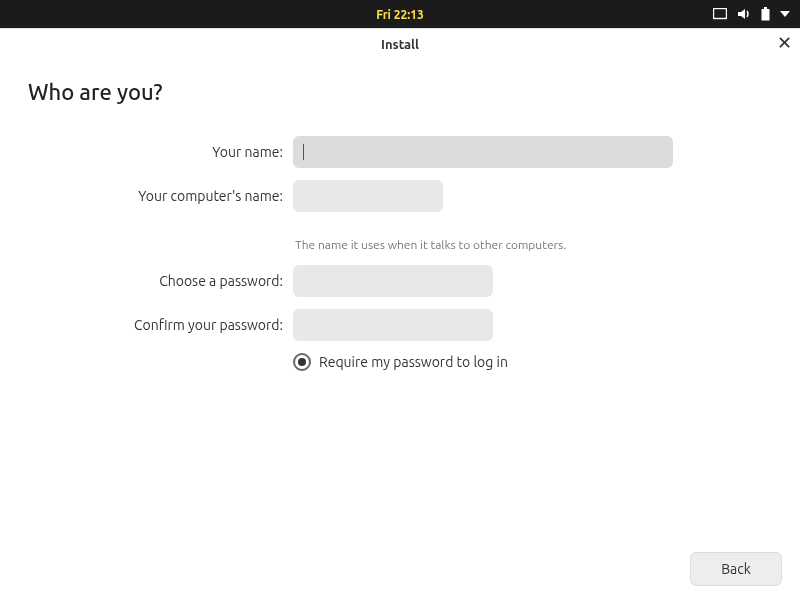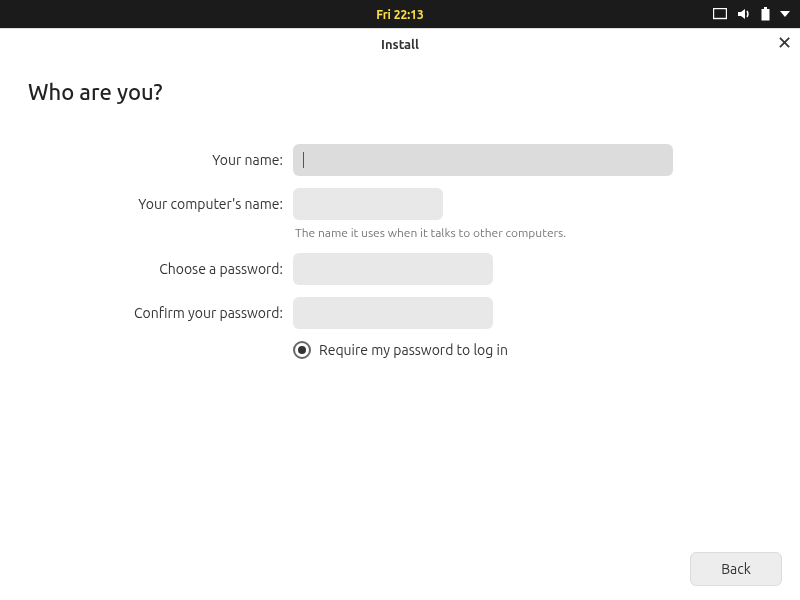--- a/index.html
+++ b/index.html
@@ -61,21 +61,21 @@
   }
   .content {
     flex: 1;
     padding: 20px 28px 0 28px;
     position: relative;
   }
   .page-title {
     font-size: 22px;
     font-weight: 500;
     color: #222;
-    margin-bottom: 40px;
+    margin-bottom: 32px;
   }
   .form-row {
     display: flex;
     align-items: center;
     margin-bottom: 12px;
   }
   .form-label {
     width: 265px;
     text-align: right;
     padding-right: 10px;
@@ -100,20 +100,21 @@
   .hint-row {
     display: flex;
     margin-top: -6px;
     margin-bottom: 14px;
   }
   .hint-spacer { width: 265px; }
   .hint-text {
     font-size: 12px;
     color: #777;
     padding-left: 2px;
+    margin-top: 20px;
   }
   .radio-row {
     display: flex;
     align-items: center;
     margin-bottom: 6px;
   }
   .radio-spacer { width: 265px; }
   .radio {
     width: 18px;
     height: 18px;

